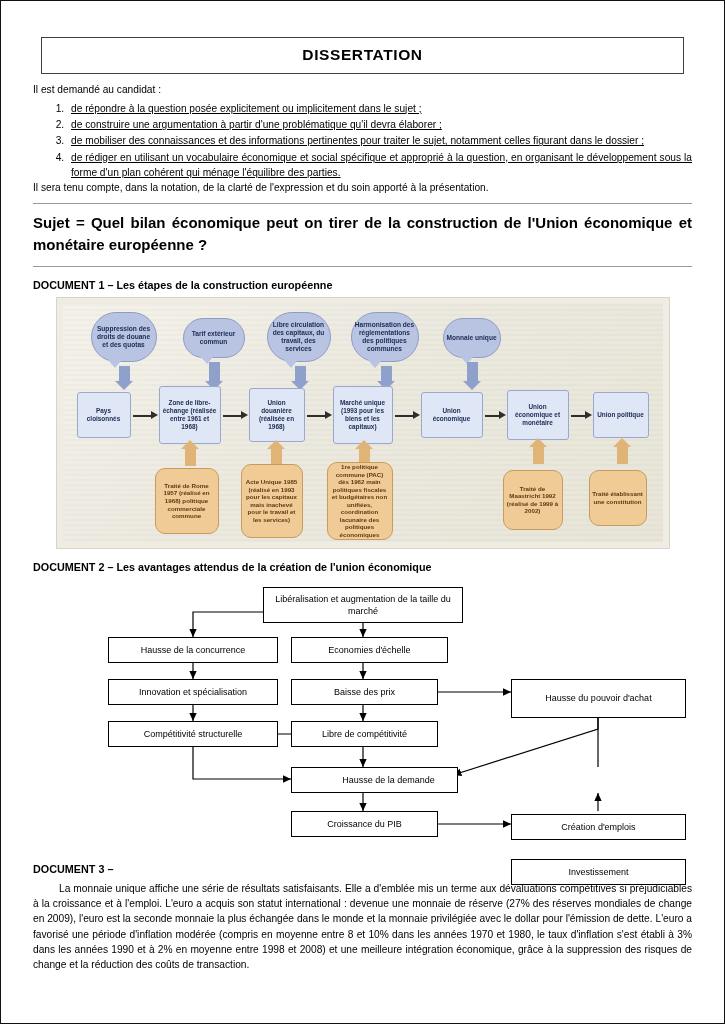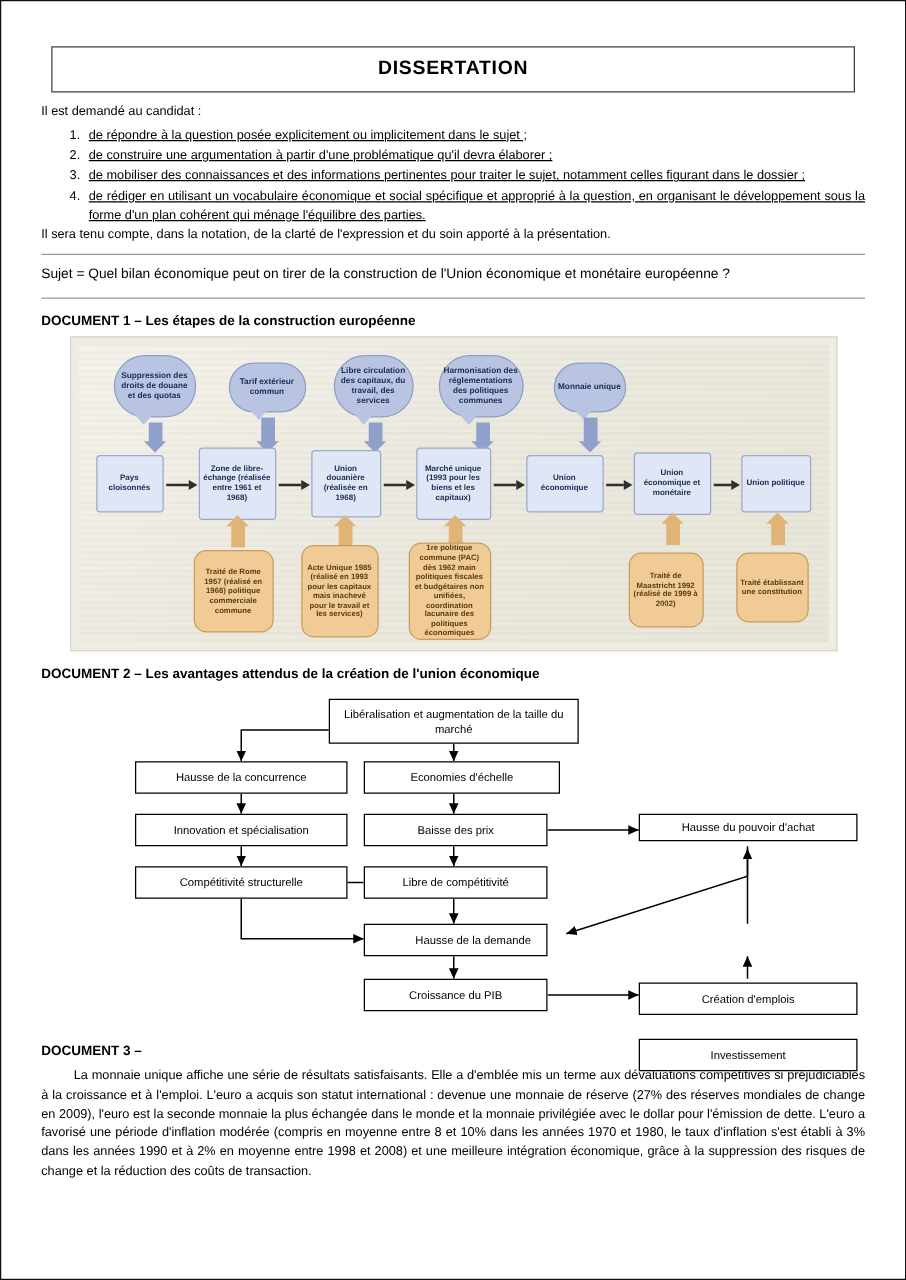--- a/index.html
+++ b/index.html
@@ -53,22 +53,22 @@
   .intro-end {
     font-size: 10.2px;
     margin-top: 2px;
   }
   hr.rule {
     border: none;
     border-top: 1px solid #999;
     margin: 10px 0 8px 0;
   }
   .sujet {
-    font-size: 11px;
-    font-weight: normal;
+    font-size: 15px;
+    font-weight: bold;
     text-align: justify;
     line-height: 1.45;
   }
   .doc-head {
     font-size: 10.8px;
     font-weight: bold;
     margin: 12px 0 6px 0;
   }
   
   .doc1-wrap {
@@ -325,26 +325,26 @@
       </g>
     </svg>
 
     <div class="node" style="left:230px; top:8px; width:200px; height:36px;">Libéralisation et augmentation de la taille du marché</div>
 
     <div class="node" style="left:75px; top:58px; width:170px; height:26px;">Hausse de la concurrence</div>
     <div class="node" style="left:258px; top:58px; width:157px; height:26px;">Economies d'échelle</div>
 
     <div class="node" style="left:75px; top:100px; width:170px; height:26px;">Innovation et spécialisation</div>
     <div class="node" style="left:258px; top:100px; width:147px; height:26px;">Baisse des prix</div>
-    <div class="node" style="left:478px; top:100px; width:175px; height:22px;">Hausse du pouvoir d'achat</div>
+    <div class="node" style="left:478px; top:100px; width:175px; height:39px;">Hausse du pouvoir d'achat</div>
 
     <div class="node" style="left:75px; top:142px; width:170px; height:26px;">Compétitivité structurelle</div>
     <div class="node" style="left:258px; top:142px; width:147px; height:26px;">Libre de compétitivité</div>
 
-    <div class="node" style="left:258px; top:188px; width:147px; height:26px;padding-left:32px;">Hausse de la demande</div>
+    <div class="node" style="left:258px; top:188px; width:167px; height:26px;padding-left:32px;">Hausse de la demande</div>
     <div class="node" style="left:478px; top:188px; width:175px; height:26px;margin-top:47px;">Création d'emplois</div>
 
     <div class="node" style="left:258px; top:232px; width:147px; height:26px;">Croissance du PIB</div>
     <div class="node" style="left:478px; top:232px; width:175px; height:26px;margin-top:48px;">Investissement</div>
   </div>
 
   <div class="doc-head">DOCUMENT 3 –</div>
   <div class="doc3-text"><span class="indent"></span><span>La monnaie unique affiche une série de résultats satisfaisants. Elle a d'emblée mis un terme aux dévaluations compétitives si préjudiciables à la croissance et à l'emploi. L'euro a acquis son statut international : devenue une monnaie de réserve (27% des réserves mondiales de change en 2009), l'euro est la seconde monnaie la plus échangée dans le monde et la monnaie privilégiée avec le dollar pour l'émission de dette. L'euro a favorisé une période d'inflation modérée (compris en moyenne entre 8 et 10% dans les années 1970 et 1980, le taux d'inflation s'est établi à 3% dans les années 1990 et à 2% en moyenne entre 1998 et 2008) et une meilleure intégration économique, grâce à la suppression des risques de change et la réduction des coûts de transaction.</span></div>
 
 </div>

